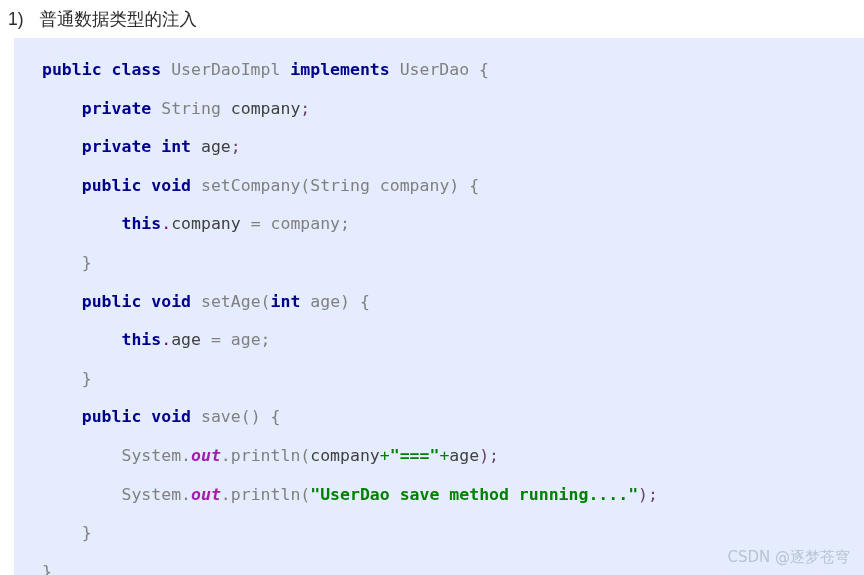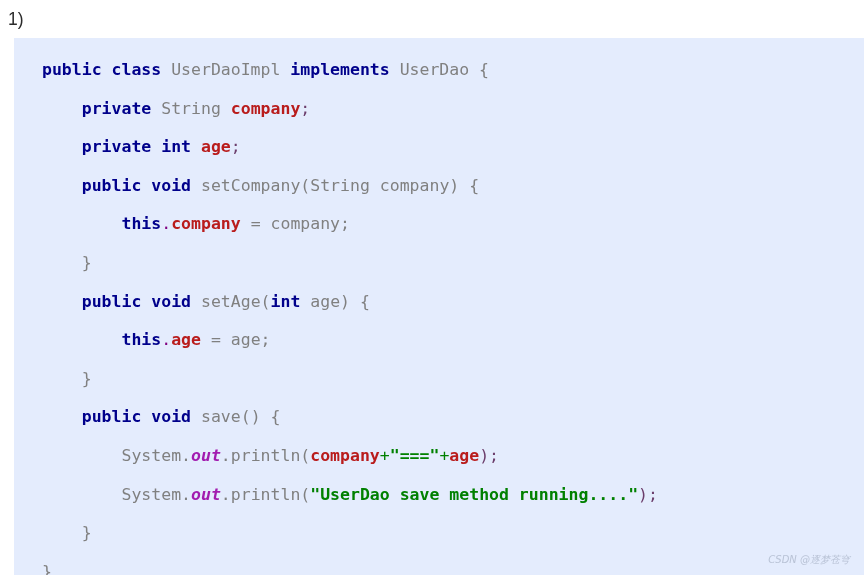--- a/index.html
+++ b/index.html
@@ -63,45 +63,45 @@
   }
   .code-line {
     height: 38.6px;
     white-space: pre;
     padding-left: 28px;
   }
 
   
   .kw   { color: #00008b; font-weight: bold; }
   .pln  { color: #808080; font-weight: normal; }
-  .fld  { color: #b91c1c; font-weight: bold; }
+  .fld  { color: #404040; font-weight: normal; }
   .fldi { color: #a21caf; font-weight: bold; font-style: italic; }
   .str  { color: #008000; font-weight: bold; }
   .op   { color: #008000; font-weight: normal; }
   .pct  { color: #6b3d6b; font-weight: normal; }
   .dot  { color: #800080; font-weight: normal; }
 
   
   #watermark {
     position: absolute;
     right: 14px;
     bottom: 8px;
     color: #b9c3d6;
-    font-size: 10px;
+    font-size: 15px;
     font-family: "DejaVu Sans", "Liberation Sans", sans-serif;
     white-space: pre;
     pointer-events: none;
     user-select: none;
-    font-style: italic;
   }
 </style>
 </head>
 <body>
 
 <div id="heading">
   <span class="marker">1)</span>
+  <span class="heading-text">普通数据类型的注入</span>
 </div>
 
 <div id="code-block">
   <pre id="code-listing"><div class="code-line"><span class="kw">public</span><span class="pln"> </span><span class="kw">class</span><span class="pln"> UserDaoImpl </span><span class="kw">implements</span><span class="pln"> UserDao {</span></div><div class="code-line"><span class="pln">    </span><span class="kw">private</span><span class="pln"> String </span><span class="fld">company</span><span class="pct">;</span></div><div class="code-line"><span class="pln">    </span><span class="kw">private</span><span class="pln"> </span><span class="kw">int</span><span class="pln"> </span><span class="fld">age</span><span class="pct">;</span></div><div class="code-line"><span class="pln">    </span><span class="kw">public</span><span class="pln"> </span><span class="kw">void</span><span class="pln"> setCompany(String company) {</span></div><div class="code-line"><span class="pln">        </span><span class="kw">this</span><span class="dot">.</span><span class="fld">company</span><span class="pln"> = company;</span></div><div class="code-line"><span class="pln">    </span><span class="pln">}</span></div><div class="code-line"><span class="pln">    </span><span class="kw">public</span><span class="pln"> </span><span class="kw">void</span><span class="pln"> setAge(</span><span class="kw">int</span><span class="pln"> age) {</span></div><div class="code-line"><span class="pln">        </span><span class="kw">this</span><span class="dot">.</span><span class="fld">age</span><span class="pln"> = age;</span></div><div class="code-line"><span class="pln">    </span><span class="pln">}</span></div><div class="code-line"><span class="pln">    </span><span class="kw">public</span><span class="pln"> </span><span class="kw">void</span><span class="pln"> save() {</span></div><div class="code-line"><span class="pln">        </span><span class="pln">System.</span><span class="fldi">out</span><span class="pln">.println(</span><span class="fld">company</span><span class="op">+</span><span class="str">"==="</span><span class="op">+</span><span class="fld">age</span><span class="pct">);</span></div><div class="code-line"><span class="pln">        </span><span class="pln">System.</span><span class="fldi">out</span><span class="pln">.println(</span><span class="str">"UserDao save method running...."</span><span class="pct">);</span></div><div class="code-line"><span class="pln">    </span><span class="pln">}</span></div><div class="code-line"><span class="pln">}</span></div></pre>
 </div>
 
 <div id="watermark">CSDN @逐梦苍穹</div>
 
 </body></html>

